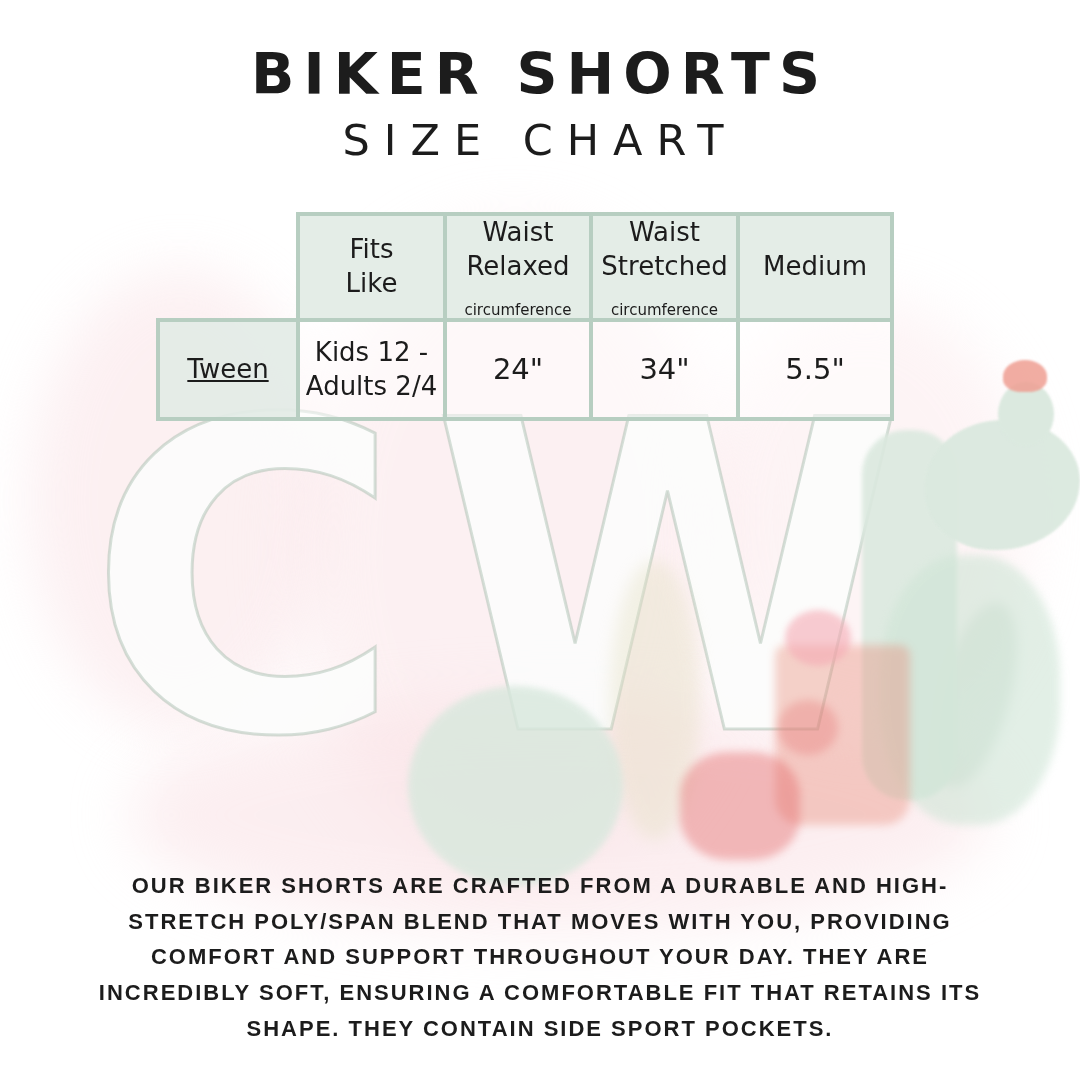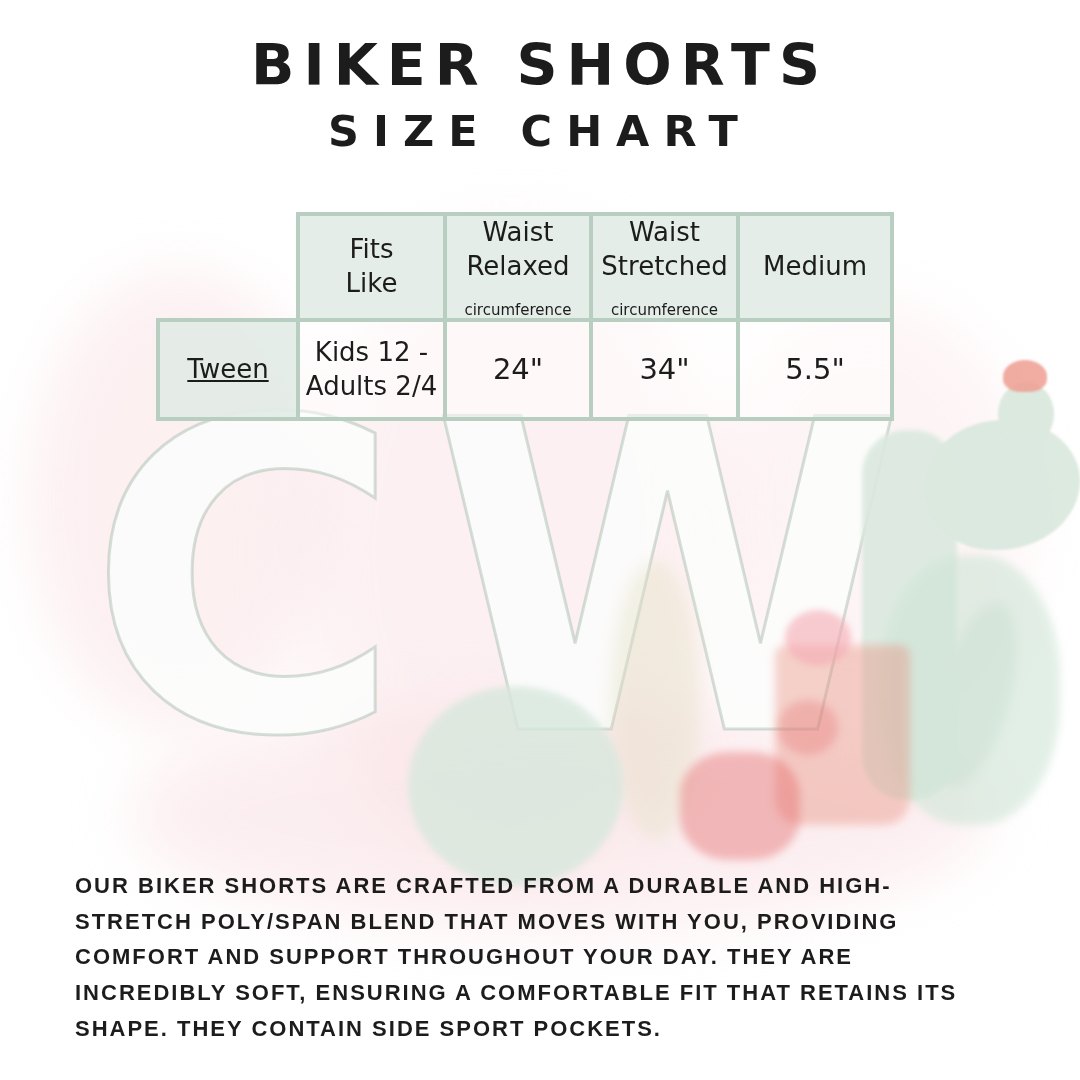--- a/index.html
+++ b/index.html
@@ -11,42 +11,42 @@
   .wm{position:absolute;inset:0;z-index:0;pointer-events:none;}
   .blob{position:absolute;border-radius:50%;}
   .monogram{
     position:absolute;left:70px;top:300px;width:880px;height:560px;line-height:560px;
     text-align:center;font-size:430px;font-weight:bold;letter-spacing:28px;
     color:rgba(255,255,255,0.88);
     -webkit-text-stroke:3px rgba(173,193,180,0.5);
     text-shadow:0 0 2px rgba(173,193,180,0.35);
   }
   
-  .hdr{position:absolute;top:32px;left:0;width:100%;text-align:center;z-index:2;}
+  .hdr{position:absolute;top:41px;left:0;width:100%;text-align:center;z-index:2;}
   .hdr h1{margin:0;font-size:57px;font-weight:bold;letter-spacing:9px;}
-  .hdr h2{margin:8px 0 0 0;font-size:43px;font-weight:bold;letter-spacing:14px;text-align:center;}
+  .hdr h2{margin:8px 0 0 0;font-size:43px;font-weight:normal;letter-spacing:14px;text-align:center;}
   table.size-chart{
     position:absolute;left:156px;top:212px;width:734px;z-index:1;
     border-collapse:collapse;table-layout:fixed;text-align:center;
   }
   .size-chart th,.size-chart td{
     border:4px solid #b7cec1;white-space:pre-line;vertical-align:middle;padding:0 4px;
     font-weight:normal;line-height:1.3;
   }
   .size-chart thead th{height:94px;background:rgba(227,236,230,0.95);font-size:26px;}
   .size-chart thead th.blank{border:none;background:transparent;}
   .hsub{display:block;font-size:15px;margin-top:18px;line-height:1.1;}
   .size-chart tbody tr{height:99px;}
   .size-chart tbody th{background:rgba(227,236,230,0.93);font-size:26px;text-decoration:underline;}
   .size-chart tbody td{background:rgba(255,255,255,0.5);font-size:29px;margin-left:16px;}
   .size-chart tbody td:nth-child(2){font-size:26px;}
   .size-chart tbody tr:not(:first-child) td:nth-child(5){font-size:23px;}
   .desc{
     position:absolute;top:868px;left:50%;transform:translateX(-50%);width:930px;z-index:2;
-    font-family:"Liberation Sans","DejaVu Sans",sans-serif;
+    text-align:center;font-family:"Liberation Sans","DejaVu Sans",sans-serif;
     font-size:22px;font-weight:bold;letter-spacing:2px;line-height:1.62;margin:0;
     text-transform:uppercase;
   }
 </style>
 </head>
 <body>
 
 <div class="canvas">
 
   <div class="wm">

